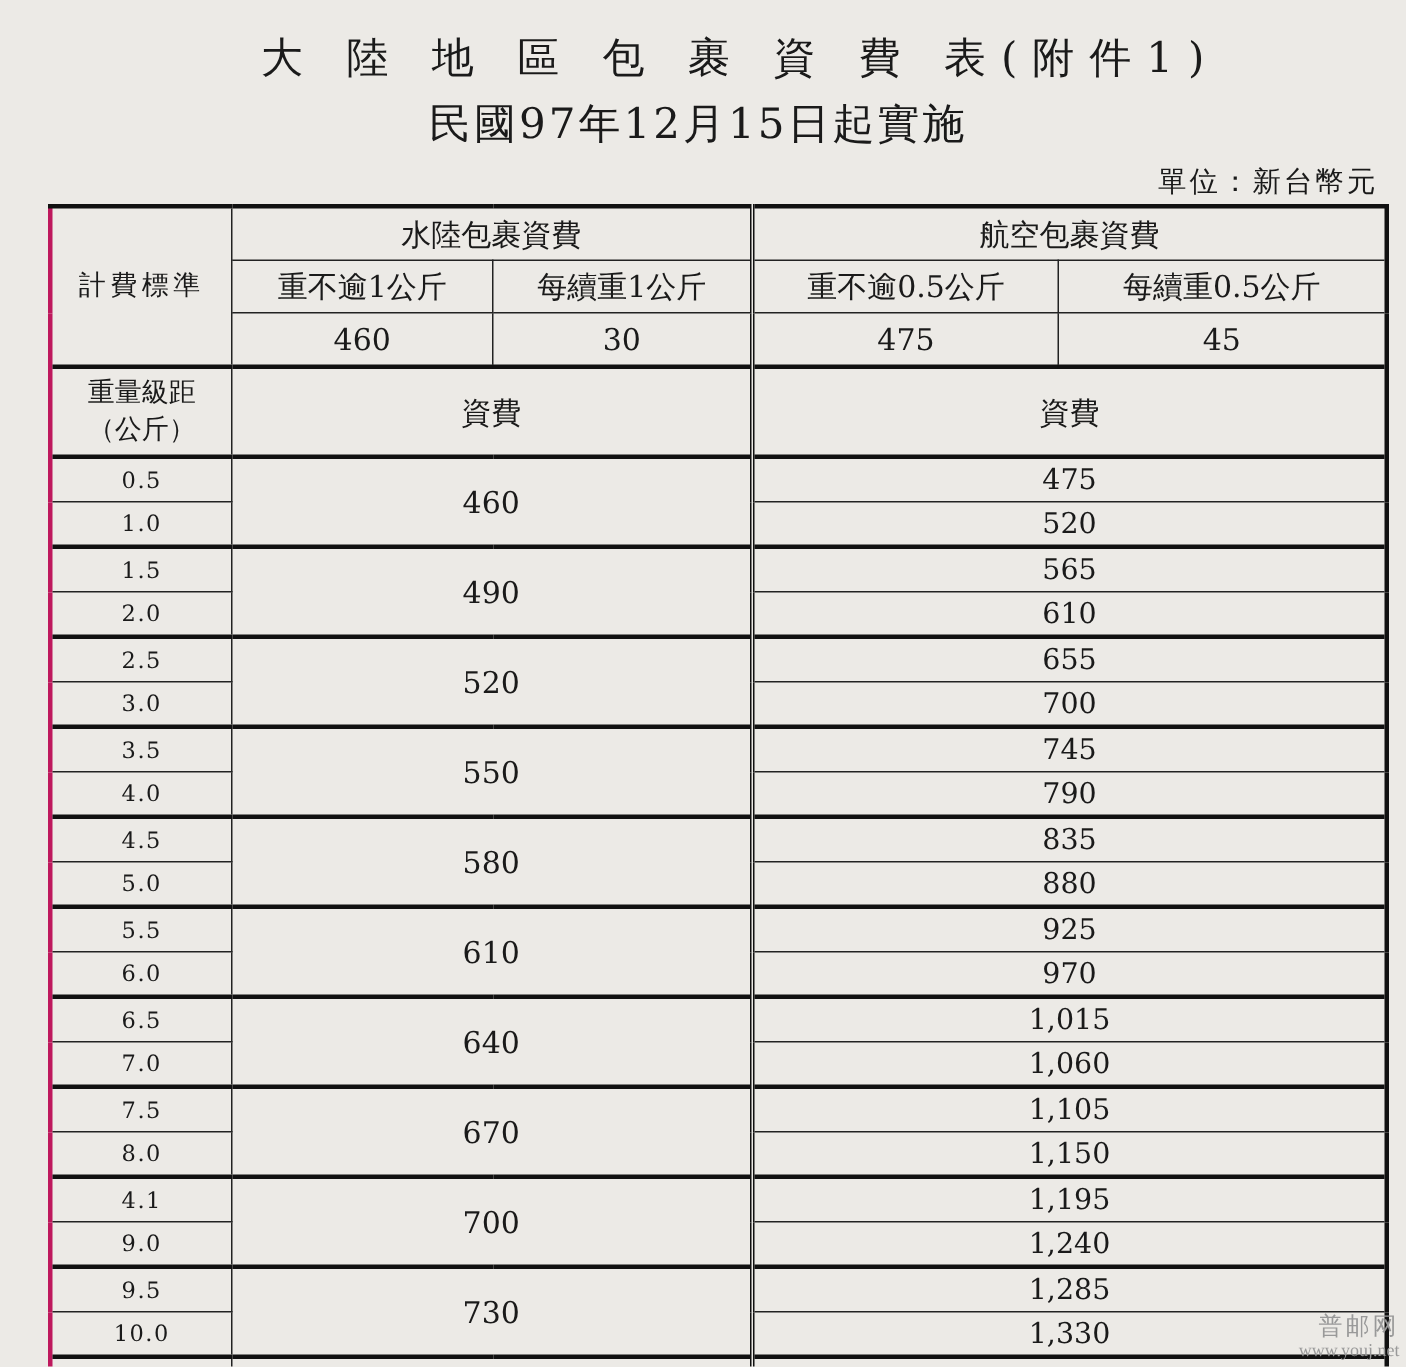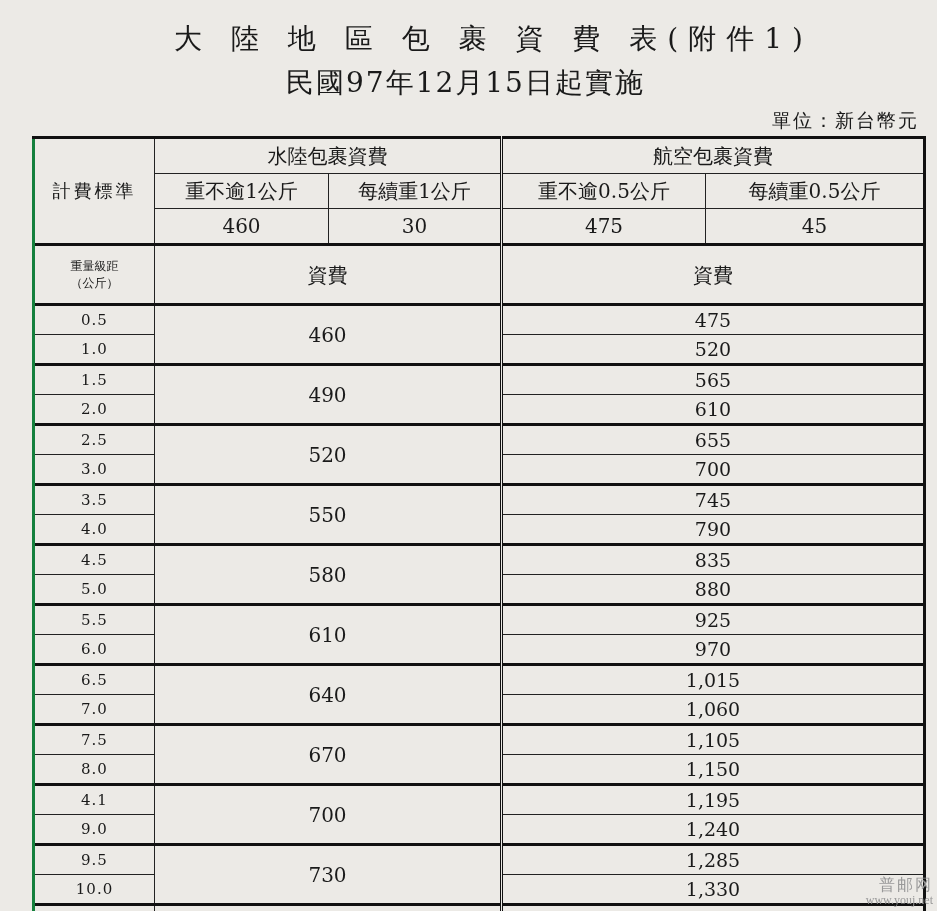--- a/index.html
+++ b/index.html
@@ -31,21 +31,21 @@
     }
     td {
       border: 1.5px solid #222;
       text-align: center; vertical-align: middle;
       padding: 0; font-size: 20px; line-height: 1;
     }
     .thick-top td { border-top: 3px solid #111; text-align: center; }
     .hdr td { height: 34px; }
     .wt { font-size: 15px; height: 28px; letter-spacing: 1px; }
     .amt { font-size: 19px; height: 28px; }
-    .outer-left { border-left: 3px solid #15803d; }
+    .outer-left { border-left: 3px solid #be185d; }
     .outer-right { border-right: 3px solid #111; }
     .mid-sep { border-left: 3px double #111; }
     .tiny { font-size: 18px; letter-spacing: 3px; }
     .watermark {
       position: absolute; right: 4px; bottom: 4px;
       font-family: Liberation Serif, serif;
       color: #999; text-align: right; line-height: 1.1;
     }
     .watermark .wm1 { font-size: 16px; letter-spacing: 2px; }
     .watermark .wm2 { font-size: 12px; }
@@ -77,21 +77,21 @@
       <td class="mid-sep">重不逾0.5公斤</td>
       <td class="outer-right">每續重0.5公斤</td>
     </tr>
     <tr class="hdr">
       <td>460</td>
       <td>30</td>
       <td class="mid-sep">475</td>
       <td class="outer-right">45</td>
     </tr>
     <tr class="thick-top" style="height:60px">
-      <td class="outer-left" style="font-size:12px;line-height:1.35">
+      <td class="outer-left" style="font-size:18px;line-height:1.35">
         <div>重量級距</div>
         <div>（公斤）</div>
       </td>
       <td colspan="2">資費</td>
       <td colspan="2" class="mid-sep outer-right">資費</td>
     </tr>
   <tr class="thick-top">
         <td class="wt outer-left">0.5</td>
         <td colspan="2" rowspan="2">460</td>
         <td colspan="2" class="amt mid-sep outer-right">475</td>

